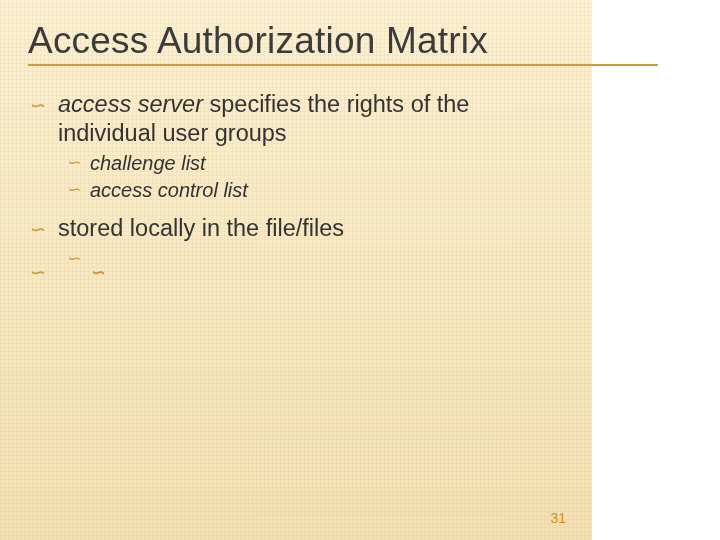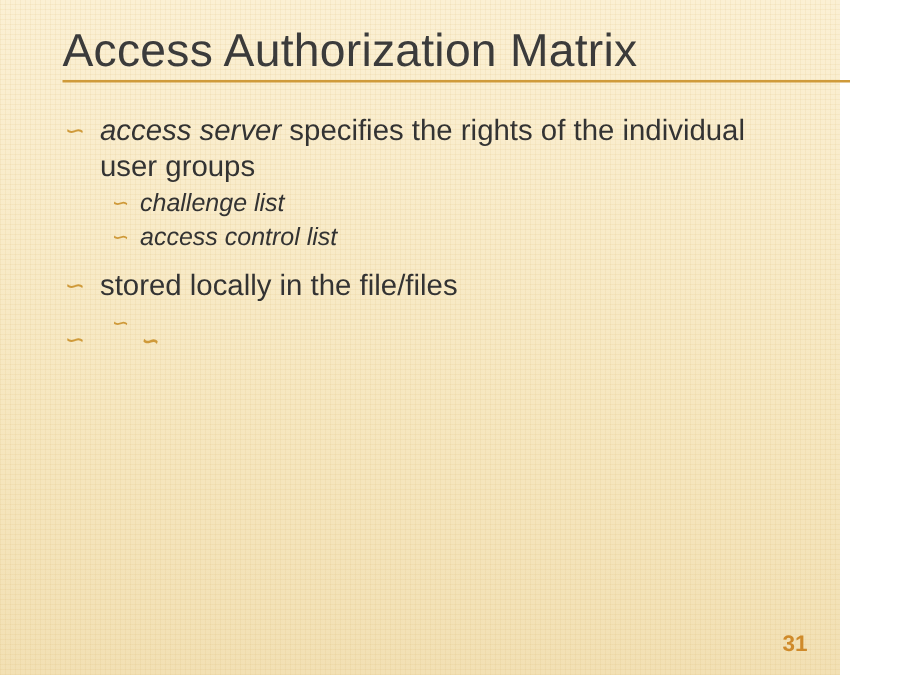--- a/index.html
+++ b/index.html
@@ -4,41 +4,41 @@
 <style>
   html, body {
     margin: 0;
     padding: 0;
     width: 720px;
     height: 540px;
     overflow: hidden;
     font-family: Arial, "Helvetica Neue", Helvetica, sans-serif;
   }
   .slide {
-    width: 672px;
+    width: 592px;
     height: 540px;
     position: relative;
     box-sizing: border-box;
     background:
       repeating-linear-gradient(
         0deg,
         rgba(210,170,90,0.10) 0px,
         rgba(210,170,90,0.10) 1px,
         rgba(255,255,255,0) 1px,
         rgba(255,255,255,0) 4px
       ),
       repeating-linear-gradient(
         90deg,
         rgba(210,170,90,0.10) 0px,
         rgba(210,170,90,0.10) 1px,
         rgba(255,255,255,0) 1px,
         rgba(255,255,255,0) 4px
       ),
       linear-gradient(#fbf0d4, #f6e7c0 60%, #f2e0b4);
-    padding: 20px 40px 0 50px;
+    padding: 20px 40px 0 28px;
   }
   .title {
     font-size: 37px;
     color: #3b3b3b;
     font-weight: 400;
     margin: 0 0 2px 0;
     letter-spacing: 0.2px;
   }
   .title-rule {
     height: 2px;
@@ -86,22 +86,21 @@
     top: 2px;
   }
   .italic { font-style: italic; }
   .bold { font-weight: bold; }
   .spacer-med { height: 10px; }
   .page-number {
     position: absolute;
     right: 26px;
     bottom: 14px;
     color: #cf8a2a;
-    font-size: 18px;
-    font-weight: bold;
+    font-size: 14px;
   }
 </style>
 </head>
 <body>
 
 <div class="slide">
 
   <h1 class="title">Access Authorization Matrix</h1>
   <div class="title-rule"></div>
 

